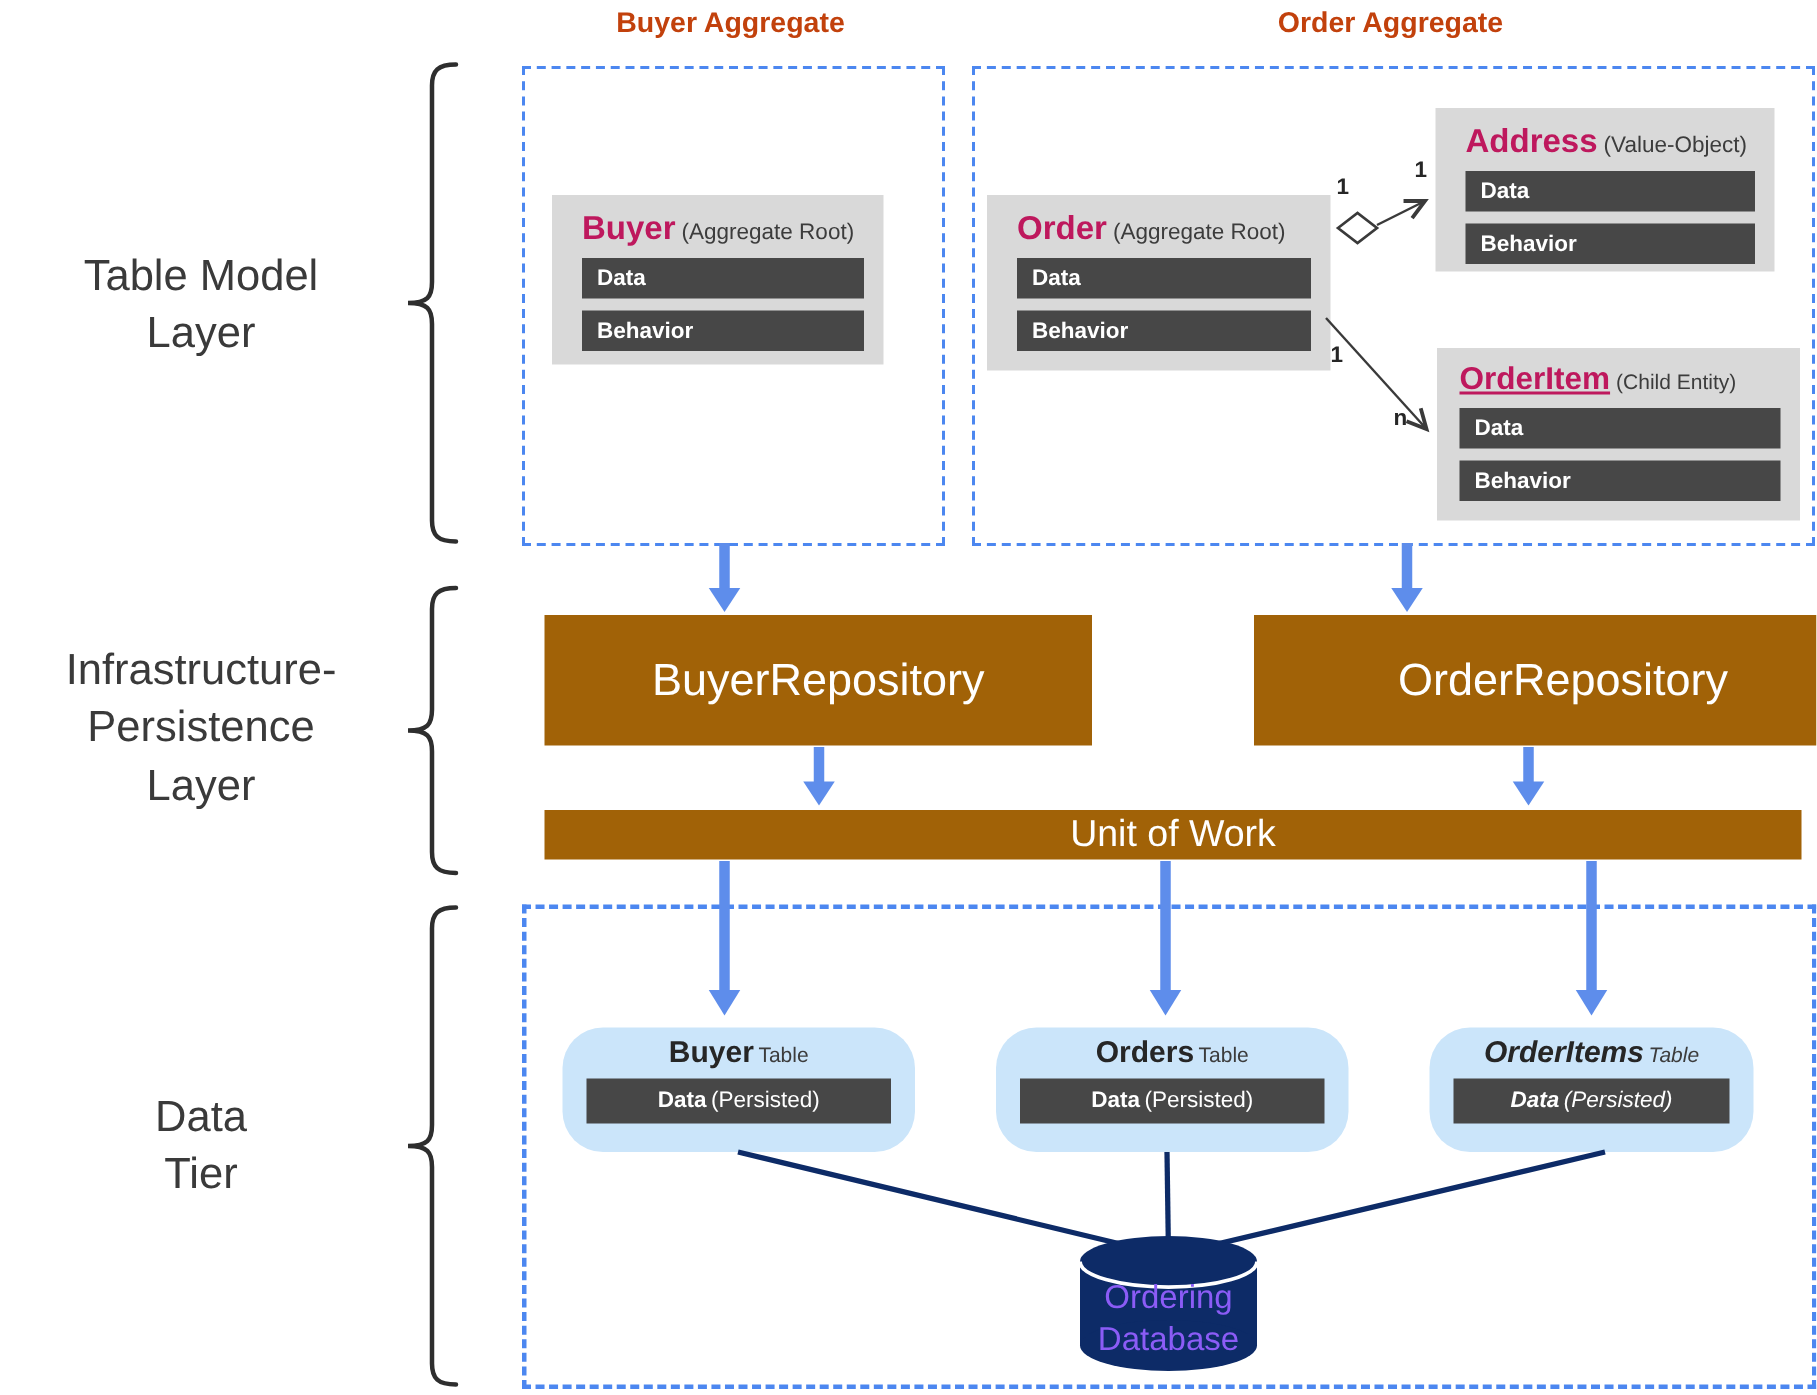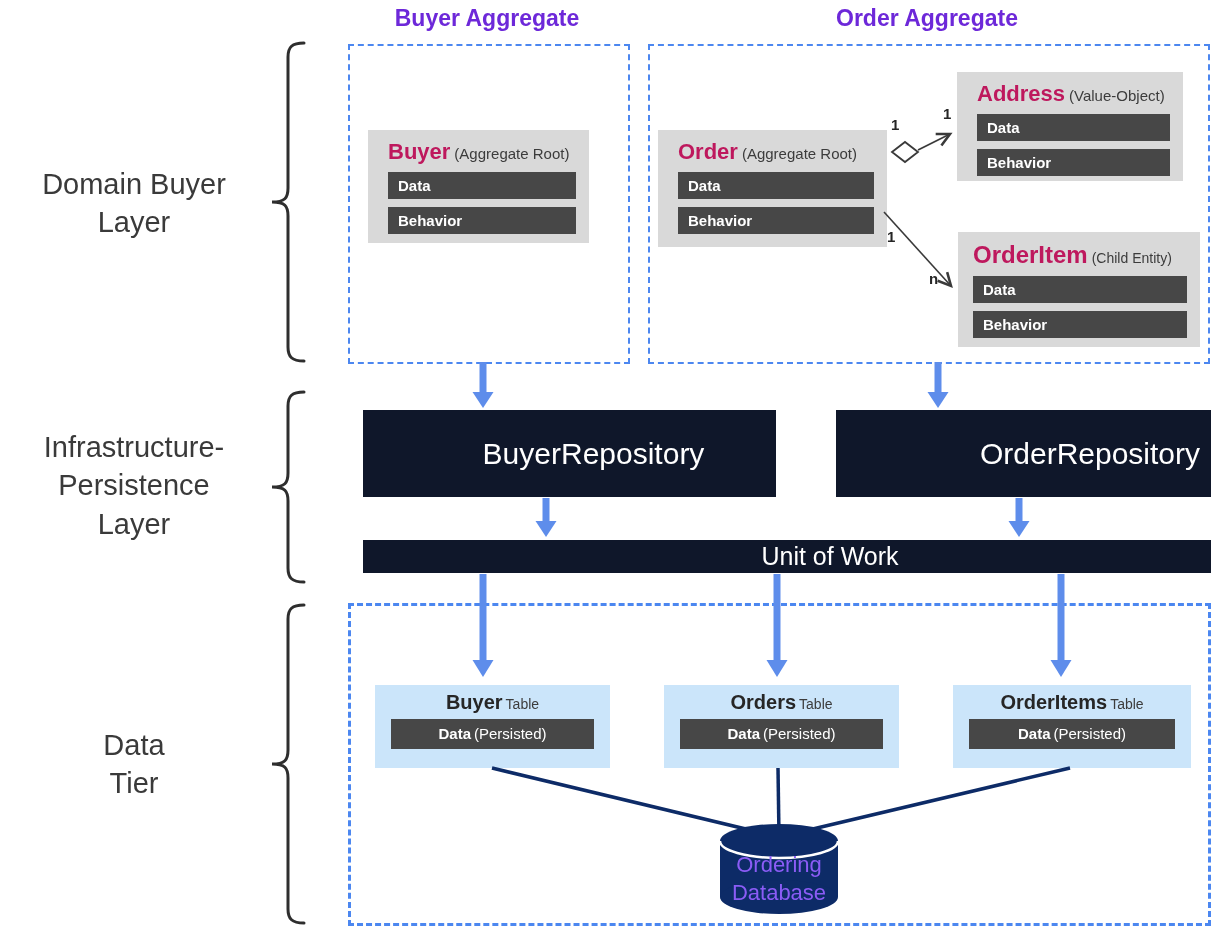--- a/index.html
+++ b/index.html
@@ -4,45 +4,45 @@
 <style>
   html,body{margin:0;padding:0;background:#ffffff;}
   body{font-family:"Liberation Sans","DejaVu Sans",sans-serif;color:#2d2d2d;}
   .canvas{position:relative;width:1211px;height:930px;background:#ffffff;overflow:hidden;}
 
   
   .layer-label{position:absolute;width:256px;left:6px;text-align:center;
     font-size:29px;font-weight:300;color:#3a3a3a;line-height:1.32;}
 
   
-  .agg-header{position:absolute;text-align:center;font-size:23px;font-weight:700;color:#6d28d9;}
+  .agg-header{position:absolute;text-align:center;font-size:19px;font-weight:700;color:#c2410c;}
 
   
   .dashed-box{position:absolute;border:2px dashed #4c87f0;background:transparent;}
   .dashed-box.thick{border-width:3px;}
 
   
   .entity-card{position:absolute;background:#d9d9d9;box-sizing:border-box;
     padding:9px 13px 0 20px;}
   .entity-card.tight{padding-left:15px;}
   .entity-title{white-space:nowrap;margin-bottom:7px;}
   .entity-name{font-size:22px;font-weight:700;color:#be185d;}
   .entity-stereotype{font-size:15px;font-weight:400;color:#3c3c3c;margin-left:4px;}
   .entity-bar{background:#474747;color:#ffffff;font-size:15px;font-weight:700;
     height:27px;line-height:27px;padding-left:10px;margin-bottom:8px;}
 
   
-  .blue-box{position:absolute;background:#0f172a;color:#ffffff;display:flex;
-    align-items:center;justify-content:center;padding-left:48px;}
+  .blue-box{position:absolute;background:#a16207;color:#ffffff;display:flex;
+    align-items:center;justify-content:center;}
   .repo-box{font-size:30px;font-weight:300;}
   .uow-box{font-size:25px;font-weight:300;}
 
   
   .table-card{position:absolute;background:#cbe5fa;box-sizing:border-box;
-    text-align:center;padding-top:6px;}
+    text-align:center;padding-top:6px;border-radius:27px;}
   .table-title{white-space:nowrap;margin-bottom:5px;}
   .table-name{font-size:20px;font-weight:700;color:#262626;}
   .table-kind{font-size:14px;font-weight:400;color:#3c3c3c;margin-left:3px;}
   .table-bar{background:#474747;color:#ffffff;height:30px;line-height:30px;
     margin:0 16px;white-space:nowrap;}
   .bar-bold{font-size:15px;font-weight:700;}
   .bar-note{font-size:15px;font-weight:400;margin-left:3px;}
 
   
   .mult{position:absolute;font-size:15px;font-weight:700;color:#262626;z-index:7;}
@@ -52,21 +52,21 @@
     color:#8b5cf6;font-size:22px;font-weight:300;line-height:1.25;z-index:7;}
 
   svg.overlay{position:absolute;left:0;top:0;z-index:5;pointer-events:none;}
 </style>
 </head>
 <body>
 
 <div class="canvas">
 
   <div class="layer-label" style="top:165px;">
-    <div>Domain Buyer</div>
+    <div>Table Model</div>
     <div>Layer</div>
   </div>
   <div class="layer-label" style="top:428px;">
     <div>Infrastructure-</div>
     <div>Persistence</div>
     <div>Layer</div>
   </div>
   <div class="layer-label" style="top:726px;">
     <div>Data</div>
     <div>Tier</div>
@@ -98,21 +98,21 @@
   <div class="entity-card" style="left:957px;top:72px;width:226px;height:109px;">
     <div class="entity-title">
       <span class="entity-name">Address</span><span class="entity-stereotype">(Value-Object)</span>
     </div>
     <div class="entity-bar">Data</div>
     <div class="entity-bar">Behavior</div>
   </div>
 
   <div class="entity-card tight" style="left:958px;top:232px;width:242px;height:115px;">
     <div class="entity-title">
-      <span class="entity-name" style="font-size:24px;">OrderItem</span><span class="entity-stereotype" style="font-size:14px;">(Child Entity)</span>
+      <span class="entity-name" style="font-size:21px;text-decoration:underline;">OrderItem</span><span class="entity-stereotype" style="font-size:14px;">(Child Entity)</span>
     </div>
     <div class="entity-bar">Data</div>
     <div class="entity-bar">Behavior</div>
   </div>
 
   <div class="mult" style="left:891px;top:116px;">1</div>
   <div class="mult" style="left:943px;top:105px;">1</div>
   <div class="mult" style="left:887px;top:228px;">1</div>
   <div class="mult" style="left:929px;top:270px;">n</div>
 
@@ -131,21 +131,21 @@
 
   <div class="table-card" style="left:664px;top:685px;width:235px;height:83px;">
     <div class="table-title">
       <span class="table-name">Orders</span><span class="table-kind">Table</span>
     </div>
     <div class="table-bar">
       <span class="bar-bold">Data</span><span class="bar-note">(Persisted)</span>
     </div>
   </div>
 
-  <div class="table-card" style="left:953px;top:685px;width:238px;height:83px;">
+  <div class="table-card" style="left:953px;top:685px;width:216px;height:83px;font-style:italic;">
     <div class="table-title">
       <span class="table-name">OrderItems</span><span class="table-kind">Table</span>
     </div>
     <div class="table-bar">
       <span class="bar-bold">Data</span><span class="bar-note">(Persisted)</span>
     </div>
   </div>
 
   <div class="db-text">
     <div>Ordering</div>

